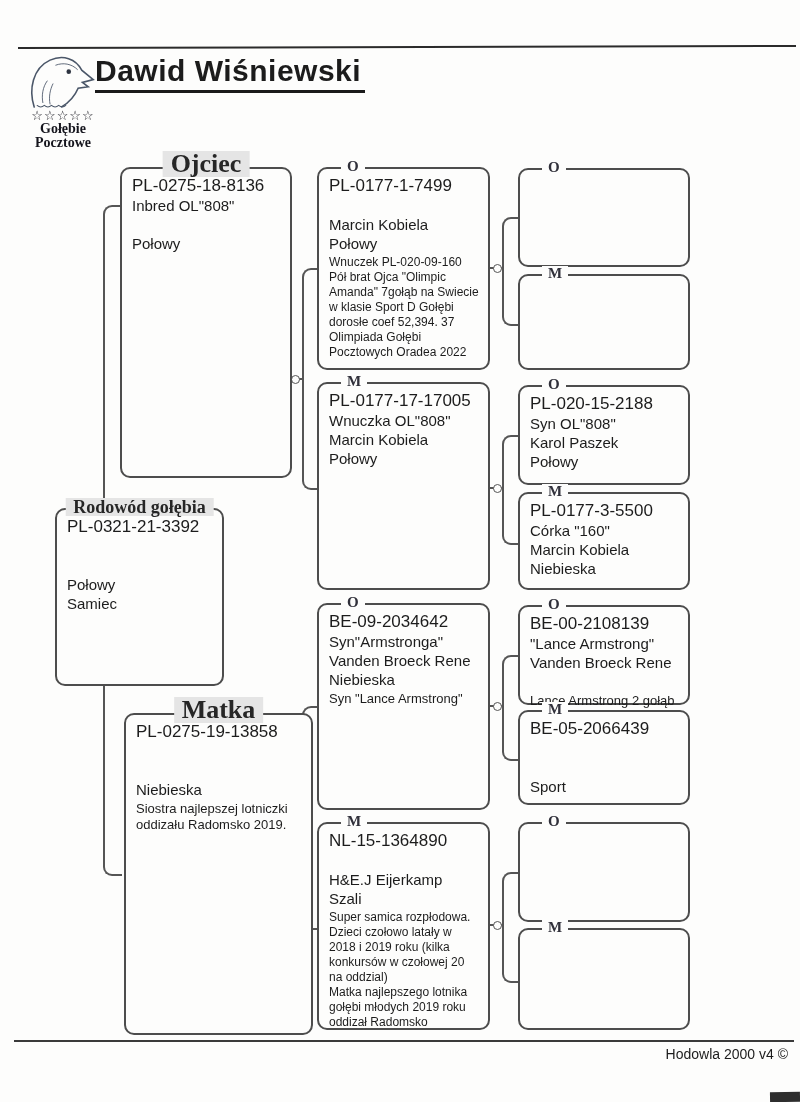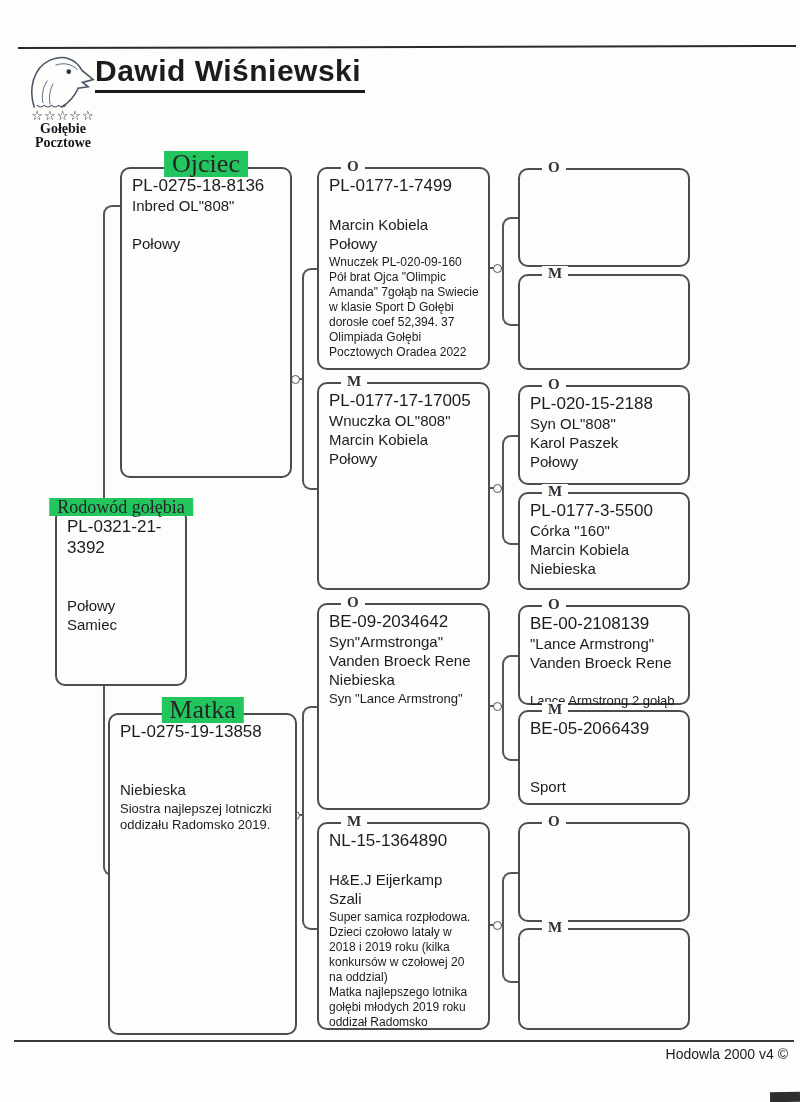--- a/index.html
+++ b/index.html
@@ -19,22 +19,22 @@
   .logo .stars{font-size:13px;letter-spacing:1px;line-height:12px;color:#15151d;}
   .logo .lt{font-family:"Liberation Serif",serif;font-weight:bold;font-size:14px;line-height:14px;color:#15151d;}
 
   
   .pbox{
     position:absolute;border:2px solid #4d4d4d;border-radius:10px;background:#fdfdfc;
     padding:6px 8px 4px 10px;box-sizing:border-box;
   }
   .btitle{
     position:absolute;top:-18px;left:50%;transform:translateX(-50%);
-    background:#22c55e;padding:0 8px;font-family:"Liberation Serif",serif;
-    font-weight:normal;font-size:26px;line-height:26px;white-space:nowrap;color:#262626;
+    background:#e5e5e5;padding:0 8px;font-family:"Liberation Serif",serif;
+    font-weight:bold;font-size:26px;line-height:26px;white-space:nowrap;color:#262626;
   }
   .btitle.small{font-size:18px;line-height:18px;top:-12px;}
   .sex-tag{
     position:absolute;top:-10px;left:22px;background:#fdfdfc;padding:0 6px;
     font-family:"Liberation Serif",serif;font-weight:bold;font-size:15px;line-height:15px;color:#30303a;
   }
   .reg{font-size:17px;line-height:21px;white-space:pre-line;}
   .blines{font-size:15px;line-height:19px;white-space:pre-line;min-height:19px;}
   .bnote{font-size:12px;line-height:15px;white-space:pre-line;margin-top:2px;}
 
@@ -99,38 +99,38 @@
   <div class="conn bracket" style="left:502px;top:435px;width:16px;height:106px;"></div>
 
   <div class="conn stub" style="left:490px;top:705px;width:12px;"></div>
   <div class="ring" style="left:493px;top:702px;"></div>
   <div class="conn bracket" style="left:502px;top:655px;width:16px;height:102px;"></div>
 
   <div class="conn stub" style="left:490px;top:924px;width:12px;"></div>
   <div class="ring" style="left:493px;top:921px;"></div>
   <div class="conn bracket" style="left:502px;top:872px;width:16px;height:107px;"></div>
 
-  <div class="pbox" style="left:55px;top:508px;width:132px;height:178px;">
+  <div class="pbox" style="left:55px;top:508px;width:169px;height:178px;">
     <div class="btitle small">Rodowód gołębia</div>
     <div class="reg">PL-0321-21-3392</div>
     <div class="blines">
 
 Połowy
 Samiec</div>
   </div>
 
   <div class="pbox" style="left:120px;top:167px;width:172px;height:311px;">
     <div class="btitle">Ojciec</div>
     <div class="reg">PL-0275-18-8136</div>
     <div class="blines">Inbred OL"808"
 
 Połowy</div>
   </div>
 
-  <div class="pbox" style="left:108px;top:713px;width:189px;height:322px;">
+  <div class="pbox" style="left:124px;top:713px;width:189px;height:322px;">
     <div class="btitle">Matka</div>
     <div class="reg">PL-0275-19-13858</div>
     <div class="blines">
 
 Niebieska</div>
     <div class="bnote" style="font-size:13px;line-height:16px;">Siostra najlepszej lotniczki
 oddizału Radomsko 2019.</div>
   </div>
 
   <div class="pbox" style="left:317px;top:167px;width:173px;height:203px;">

